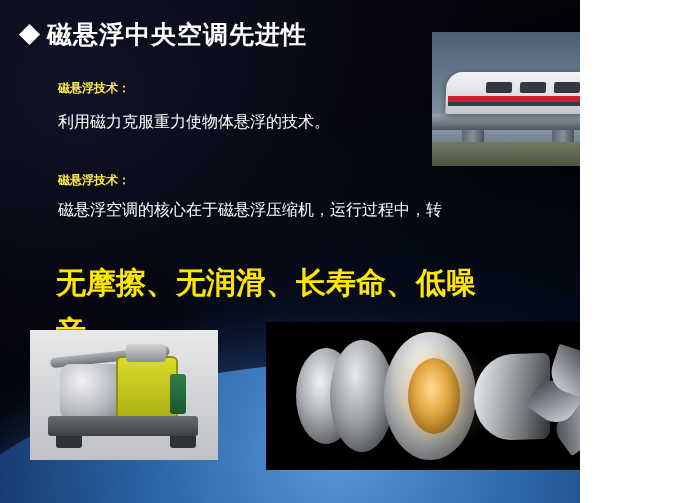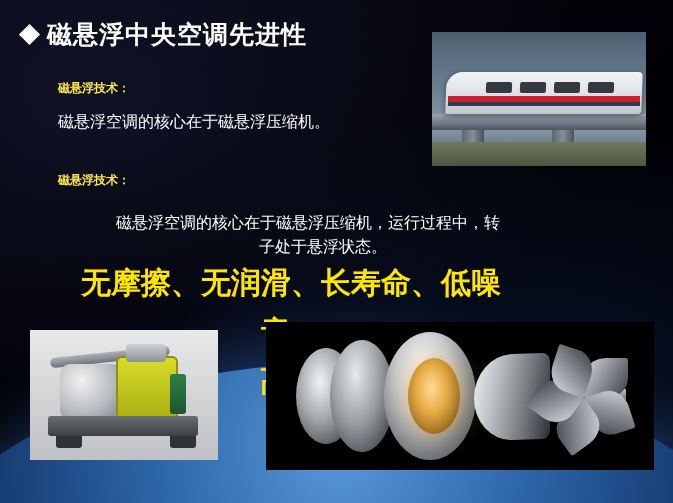--- a/index.html
+++ b/index.html
@@ -2,26 +2,25 @@
 <html><head>
 <meta charset="utf-8">
 <style>
   html, body {
     margin: 0;
     padding: 0;
     background: #ffffff;
   }
   #slide {
     position: relative;
-    width: 673px;
+    width: 580px;
     height: 503px;
     overflow: hidden;
     background: #c2410c;
     font-family: "Liberation Sans", sans-serif;
-    text-align: center;
   }
   
   .bg {
     position: absolute;
     inset: 0;
     background:
       radial-gradient(circle at 50% 108%, rgba(60,110,190,0.55) 0%, rgba(25,55,110,0.35) 18%, rgba(5,12,30,0.0) 42%),
       radial-gradient(ellipse at 78% 92%, rgba(30,60,120,0.30) 0%, rgba(0,0,0,0) 55%),
       radial-gradient(ellipse at 15% 20%, rgba(25,30,60,0.55) 0%, rgba(0,0,0,0) 60%),
       linear-gradient(160deg, #060610 0%, #000004 45%, #01030c 100%);
@@ -90,21 +89,21 @@
   .sub-head.h1 { left: 58px; top: 80px; }
   .sub-head.h2 { left: 58px; top: 172px; }
 
   .para {
     position: absolute;
     color: #ffffff;
     font-size: 16px;
     line-height: 24px;
   }
   .para.p1 { left: 58px; top: 110px; white-space: nowrap; }
-  .para.p2 { left: 58px; top: 211px; width: 500px; text-indent: 0; }
+  .para.p2 { left: 58px; top: 198px; width: 500px; text-indent: 0; }
   .para.p2 .ln2 { display: block; padding-left: 30px; }
 
   .highlight {
     position: absolute;
     left: 56px;
     top: 258px;
     width: 470px;
     color: #ffe601;
     font-size: 30px;
     font-weight: bold;
@@ -322,26 +321,25 @@
   <div class="bg"></div>
   <div class="stars"></div>
   <div class="planet-arc"></div>
 
   <div class="title-row">
     <div class="diamond"></div>
     <div class="title-text">磁悬浮中央空调先进性</div>
   </div>
 
   <div class="sub-head h1">磁悬浮技术：</div>
-  <div class="para p1">磁悬浮空调的核心在于磁悬浮压缩机。</div>
+  <div class="para p1">利用磁力克服重力使物体悬浮的技术。</div>
 
   <div class="sub-head h2">磁悬浮技术：</div>
   <div class="para p2">
     <span>磁悬浮空调的核心在于磁悬浮压缩机，运行过程中，转</span>
-    <span class="ln2">子处于悬浮状态。</span>
   </div>
 
   <div class="highlight">
     <span>无摩擦、无润滑、长寿命、低噪音、</span>
     <span class="ln2">高能效</span>
   </div>
 
   <div class="train-photo">
     <div class="train-sky"></div>
     <div class="train-guideway"></div>

